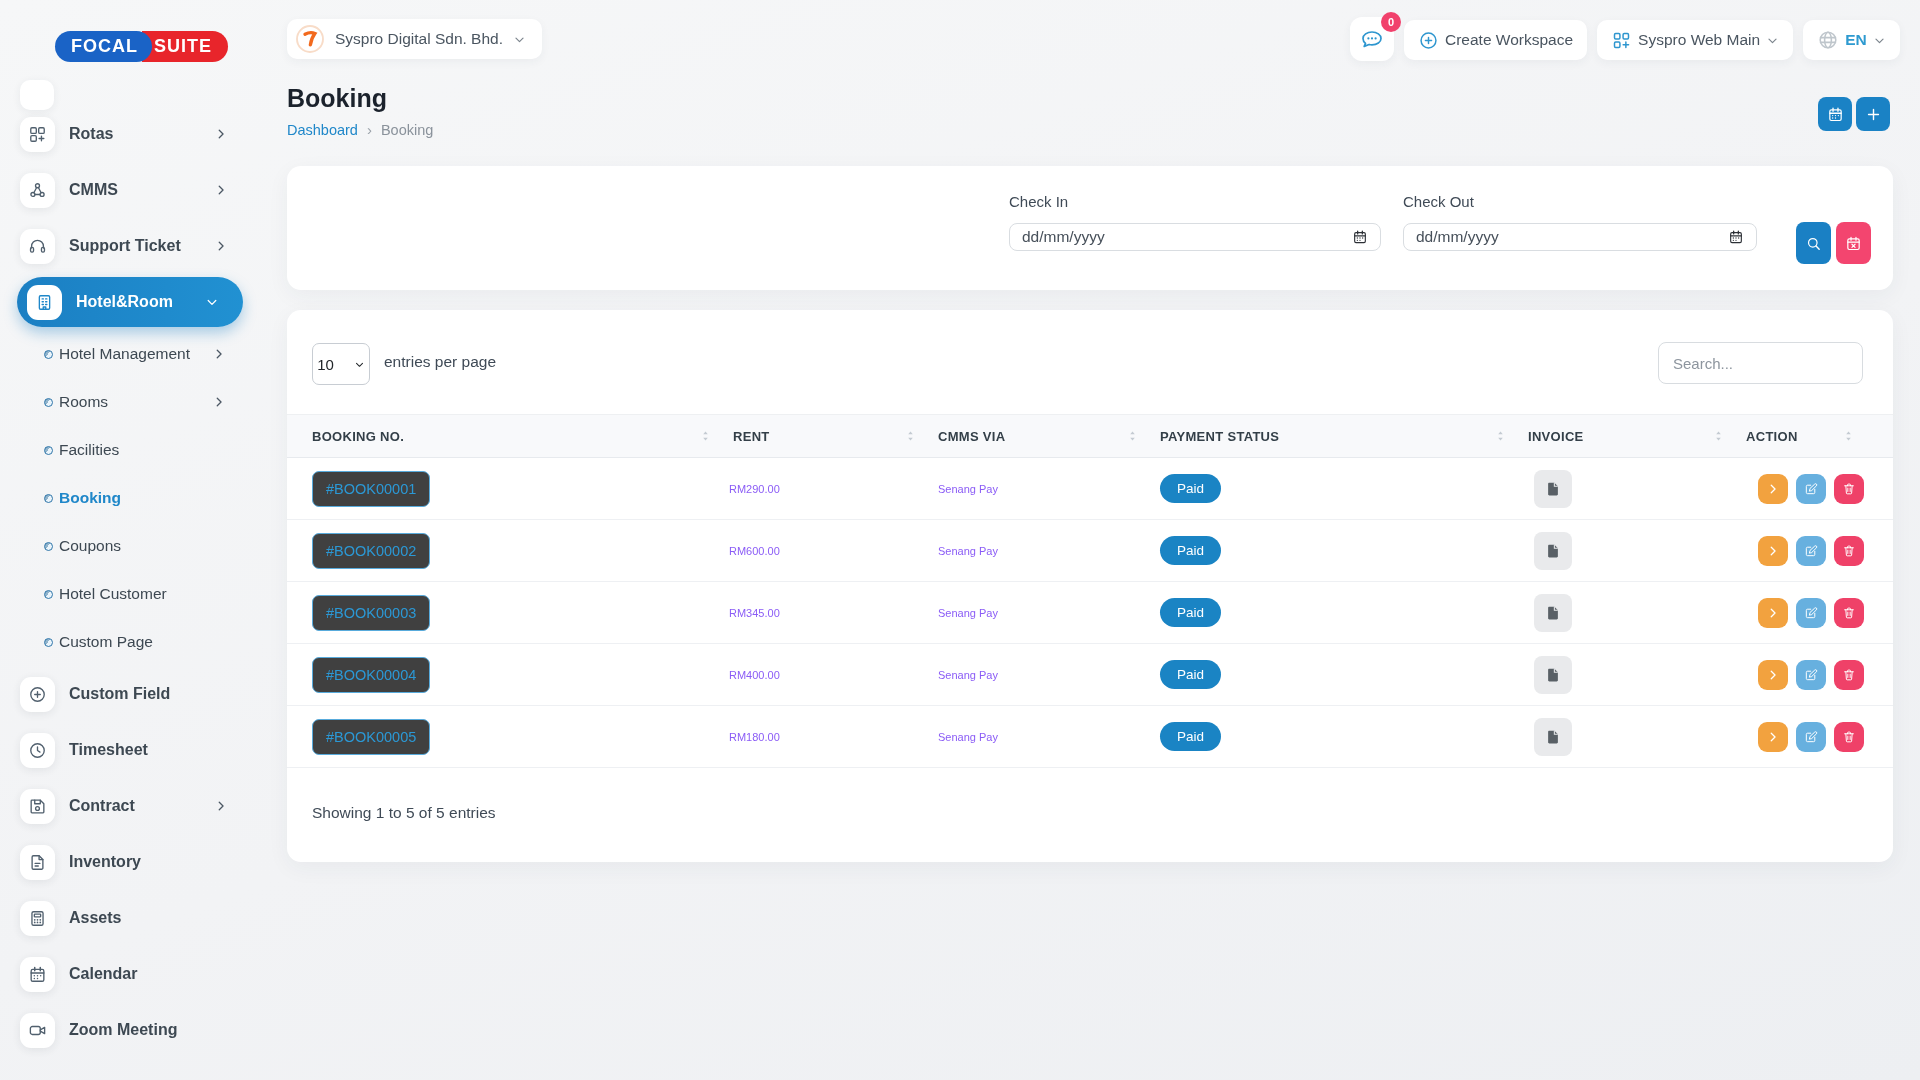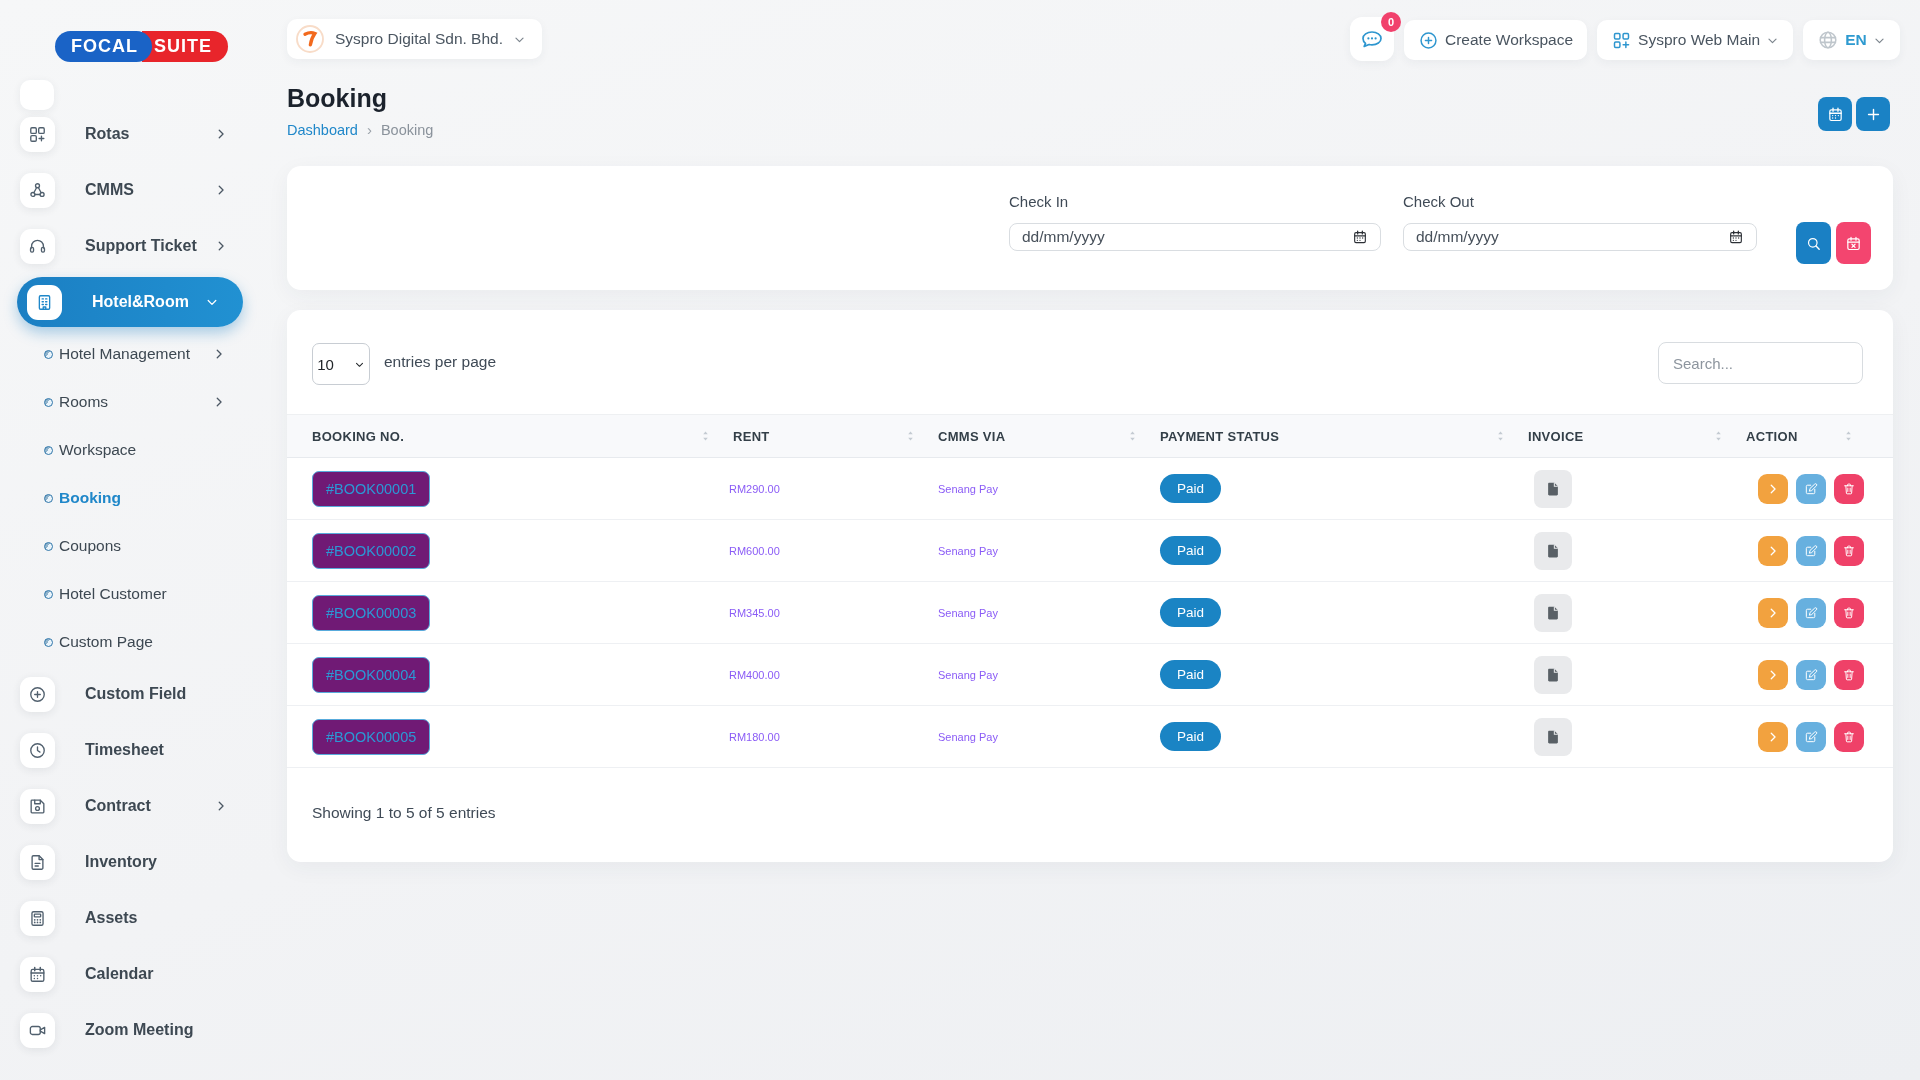--- a/index.html
+++ b/index.html
@@ -15,21 +15,21 @@
   .logo .l2{background:#e8252b;border-radius:0 16px 16px 0;padding:5px 16px 0 12px;margin-left:-10px}
 
   
   .side-scrolltip{position:absolute;left:20px;top:80px;width:34px;height:30px;background:#fff;
         border-radius:10px;box-shadow:0 2px 8px rgba(40,50,70,.07)}
   .sidebar{position:absolute;left:0;top:106px;width:260px}
   .side-top{display:flex;align-items:center;height:56px;padding-left:20px;cursor:pointer}
   .iconbox{width:35px;height:35px;background:#fff;border-radius:11px;display:flex;align-items:center;
         justify-content:center;box-shadow:0 2px 8px rgba(40,50,70,.09);color:#51606e;flex:none}
   .iconbox svg{width:19px;height:19px}
-  .side-top .lbl{flex:1;margin-left:30px;font-size:16px;font-weight:600;color:#3d4852}
+  .side-top .lbl{flex:1;margin-left:14px;font-size:16px;font-weight:600;color:#3d4852}
   .chev{width:14px;height:14px;color:#4b5763;margin-right:32px;flex:none}
   .side-top.active{height:50px;margin:3px 17px;padding-left:10px;border-radius:25px;
         background:linear-gradient(90deg,#1b7fc3,#2191d2);box-shadow:0 6px 14px rgba(27,127,195,.35)}
   .side-top.active .lbl{color:#fff}
   .side-top.active .iconbox{box-shadow:none;color:#1f87c9}
   .side-top.active .chev{color:#fff;margin-right:24px}
   .side-sub{display:flex;align-items:center;height:48px;padding-left:44px;cursor:pointer}
   .dot{width:9px;height:9px;border-radius:50%;border:1.5px solid #2f76aa;flex:none;
         background:linear-gradient(125deg,#8fb3cc 42%,#eaf4fb 42%)}
   .side-sub .lbl{flex:1;margin-left:6px;font-size:15.5px;font-weight:500;color:#3d4852}
@@ -94,21 +94,21 @@
   .tsearch::placeholder{color:#8d959e}
   .tgrid{display:grid;grid-template-columns:413px 205px 222px 368px 218px 1fr;align-items:center}
   .thead{position:absolute;left:0;top:104px;width:100%;height:44px;padding:0 25px;background:#f8f9fb;
         border-top:1px solid #eef0f2;border-bottom:1px solid #e7eaee}
   .th{display:flex;align-items:center;justify-content:space-between;height:100%;cursor:pointer;padding-left:8px}
   .th:first-child{padding-left:0}
   .th .t{font-size:13px;font-weight:700;color:#333f48;letter-spacing:.3px}
   .th .sort{width:11px;height:16px;color:#c4cbd2;margin-right:14px}
   .tbody{position:absolute;left:0;top:148px;width:100%}
   .trow{height:62px;padding:0 25px;border-bottom:1px solid #eef0f3}
-  .bpill{display:inline-block;border:1px solid #58abdc;color:#2b98d5;border-radius:7px;background:#701a75;
+  .bpill{display:inline-block;border:1px solid #58abdc;color:#2b98d5;border-radius:7px;background:#404040;
         font-size:14.5px;padding:9px 13px;cursor:pointer}
   .cell{font-size:11px;color:#8b5cf6}
   .c-rent{padding-left:4px}.c-via{padding-left:8px}
   .statpill{display:inline-block;margin-left:8px;background:#1a84c4;color:#fff;font-size:13.5px;
         border-radius:15px;padding:7px 17px}
   .invbtn{margin-left:14px;width:38px;height:38px;background:#e9eaec;border-radius:8px;display:flex;
         align-items:center;justify-content:center;color:#596066;cursor:pointer}
   .invbtn svg{width:18px;height:18px}
   .acts{display:flex;gap:8px;padding-left:20px}
   .act{width:30px;height:30px;border-radius:9px;color:#fff;display:flex;align-items:center;
@@ -199,21 +199,21 @@
     <span class="dot"></span>
     <span class="lbl">Rooms</span>
     <span class="chev">
         <svg viewBox="0 0 24 24" fill="none" stroke="currentColor" stroke-width="1.7" stroke-linecap="round" stroke-linejoin="round">
           <path d="M9 5.5 15.5 12 9 18.5" stroke-width="2.2"></path>
         </svg>
       </span>
   </div>
     <div class="side-sub">
     <span class="dot"></span>
-    <span class="lbl">Workspace</span>
+    <span class="lbl">Facilities</span>
 
   </div>
     <div class="side-sub active">
     <span class="dot"></span>
     <span class="lbl">Booking</span>
 
   </div>
     <div class="side-sub">
     <span class="dot"></span>
     <span class="lbl">Coupons</span>

